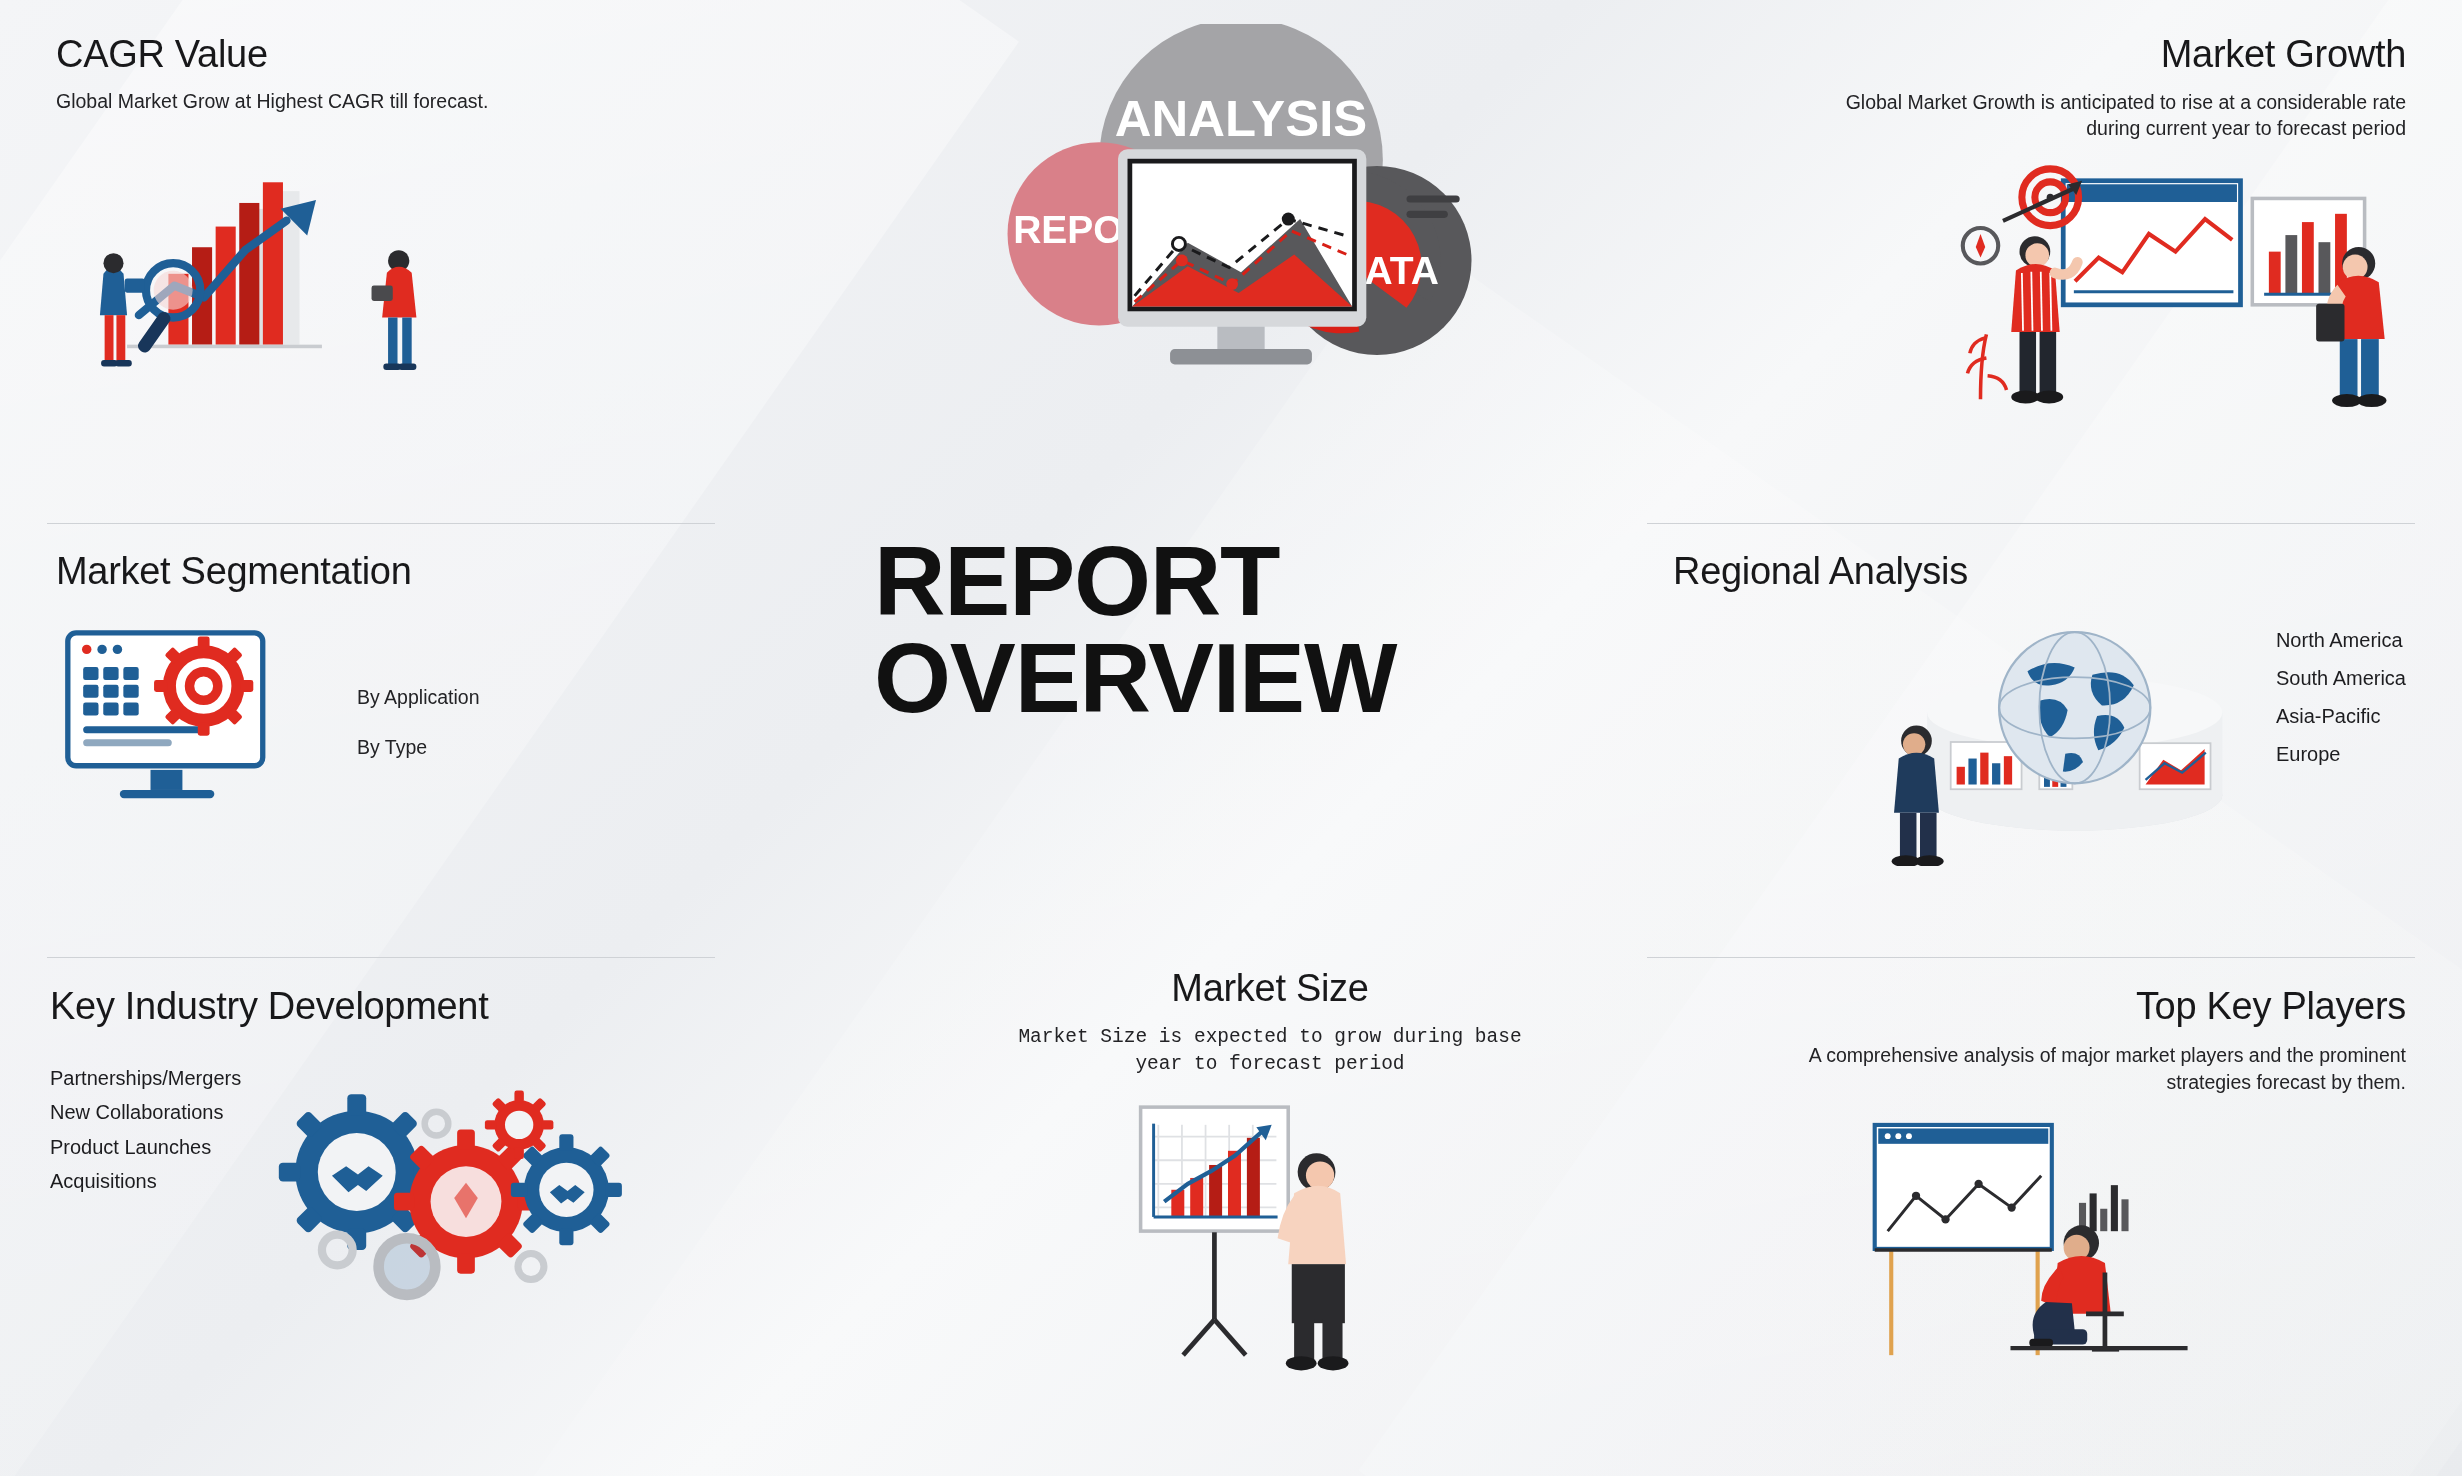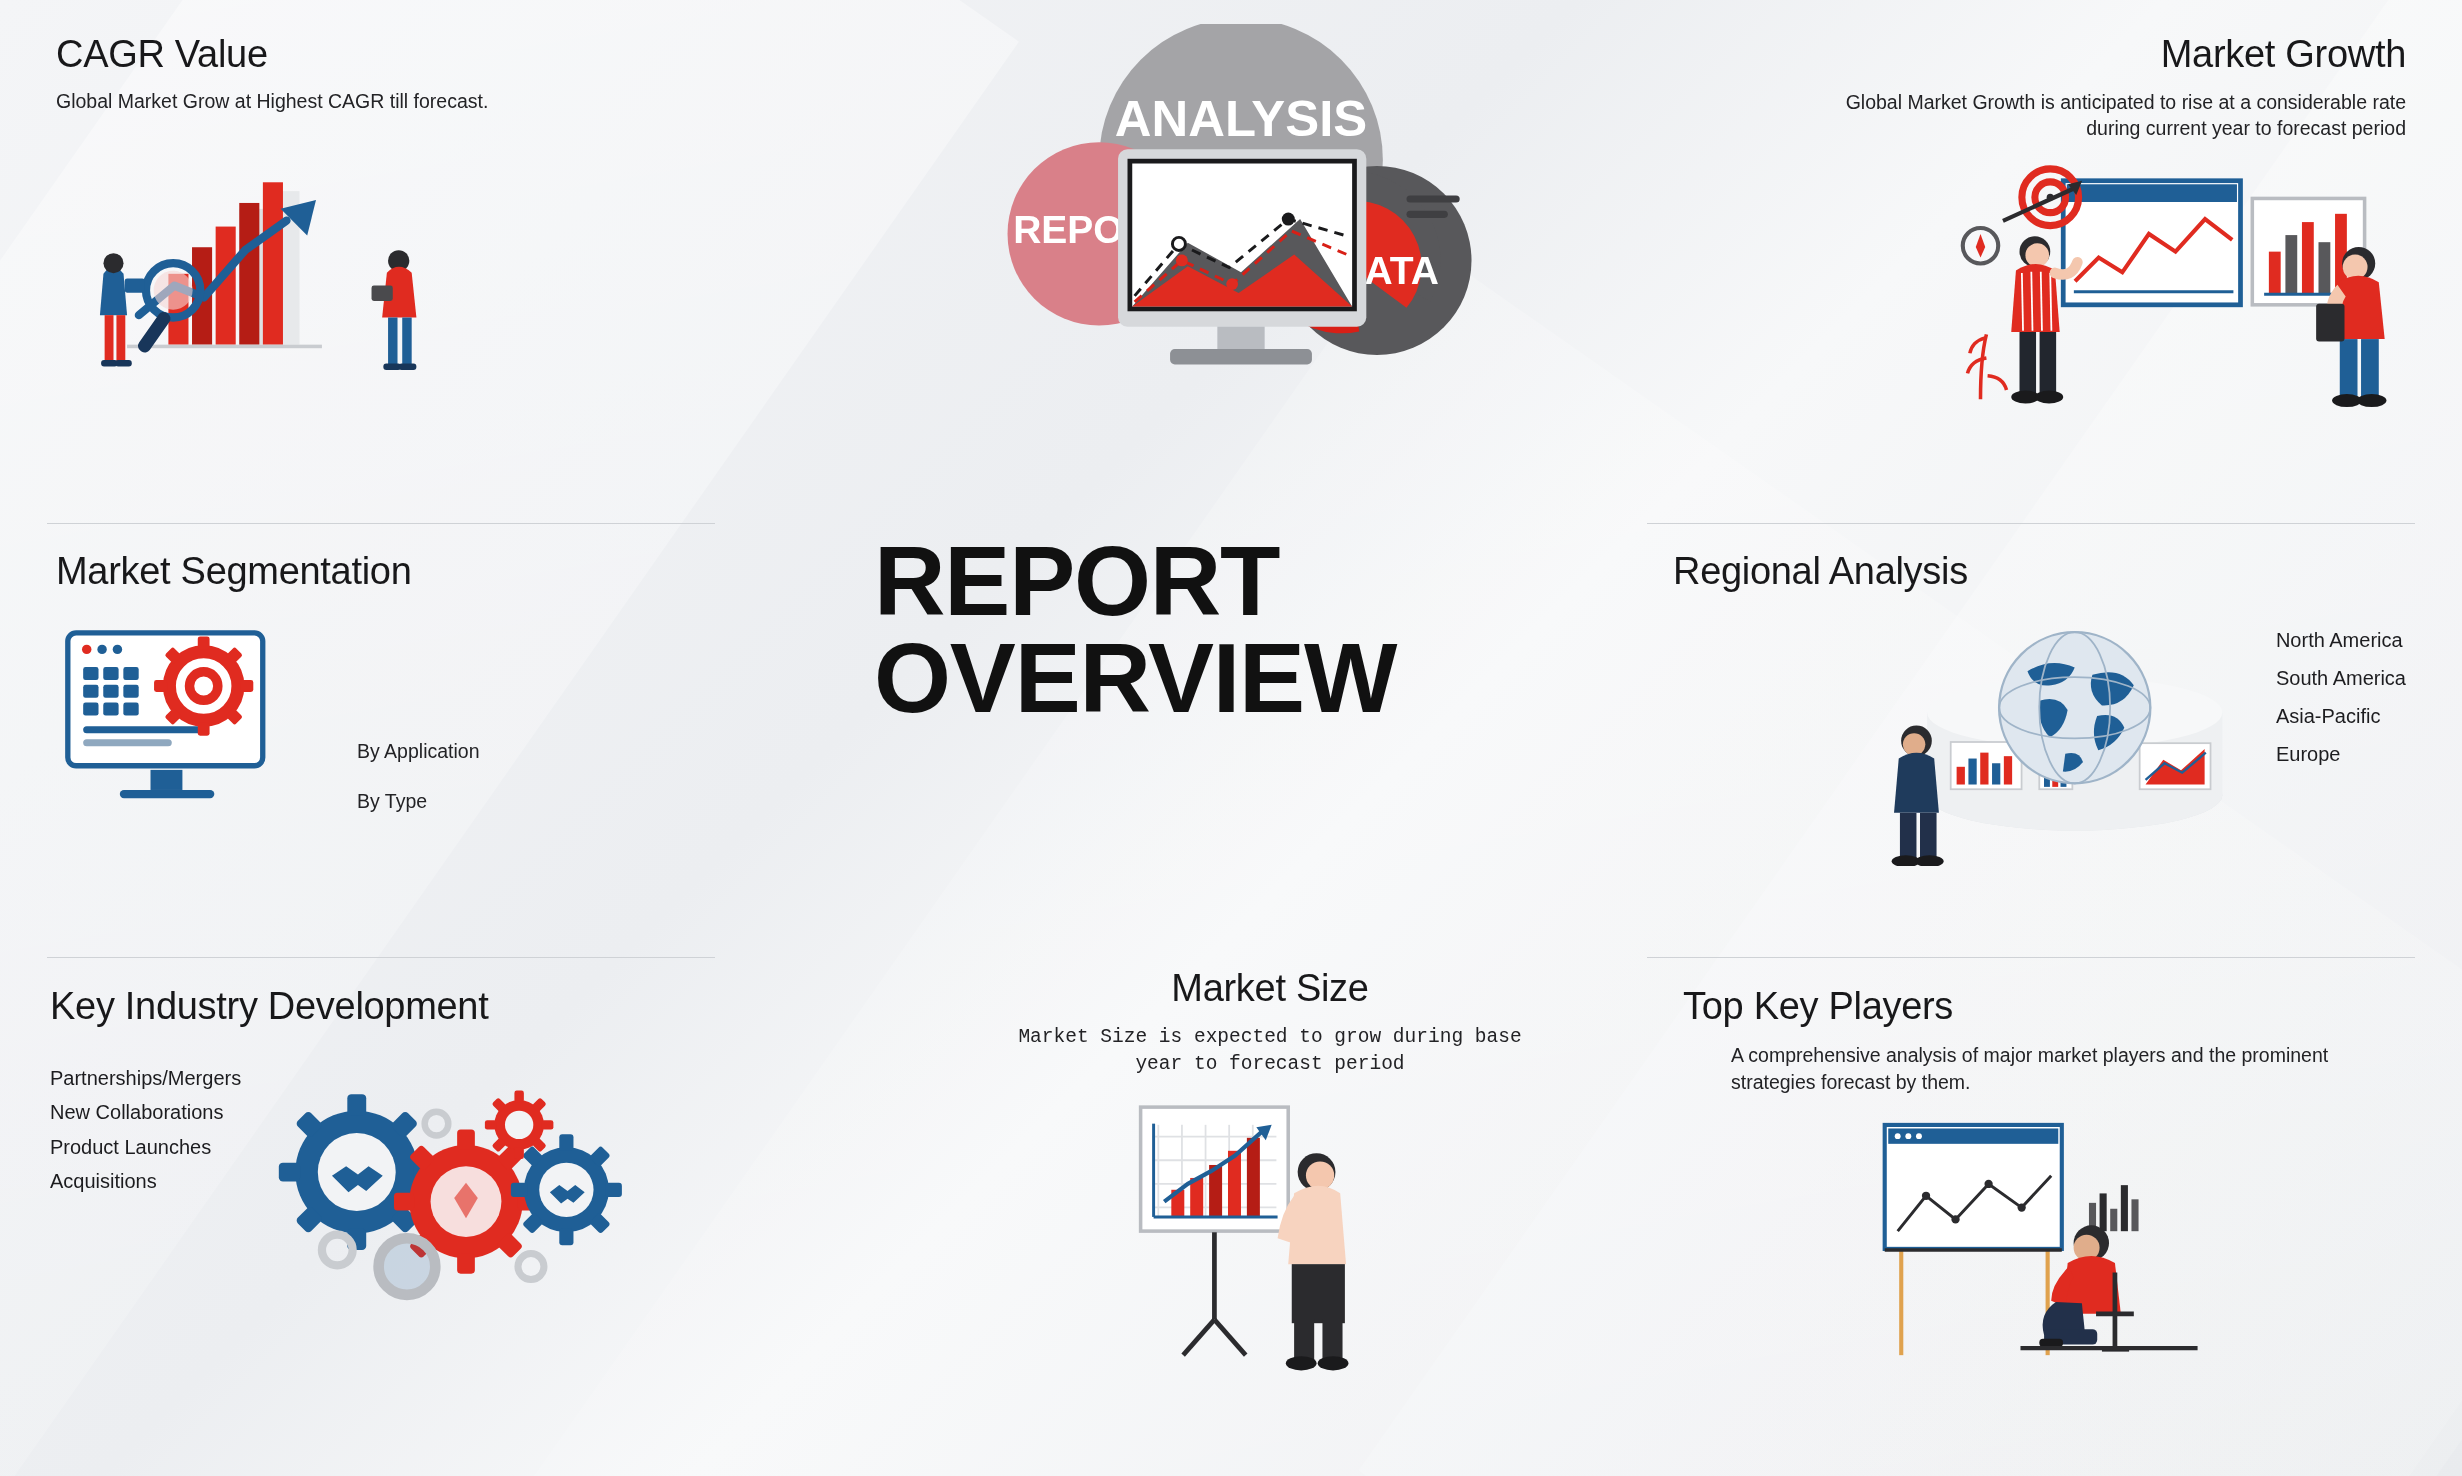--- a/index.html
+++ b/index.html
@@ -43,21 +43,21 @@
 
   .list-line { font-size: 19.5px; color: #232326; line-height: 1.55; }
 
   
   #cagr-block       { position: absolute; left: 56px;  top: 35px;  width: 721px; }
   #seg-block        { position: absolute; left: 56px;  top: 552px; width: 721px; }
   #keyind-block     { position: absolute; left: 50px;  top: 987px; width: 780px; }
 
   #growth-block     { position: absolute; right: 56px; top: 35px;  width: 733px; text-align: right; }
   #regional-block   { position: absolute; right: 56px; top: 552px; width: 733px; text-align: left; }
-  #players-block    { position: absolute; right: 46px; top: 987px; width: 733px; }
+  #players-block    { position: absolute; right: 56px; top: 987px; width: 733px; text-align: right; }
 
   #center-block     { position: absolute; left: 874px; top: 23.6px; width: 733px; text-align: left; }
   #marketsize-block { position: absolute; left: 1004px; top: 969px; width: 532px; text-align: center; }
 
   .div-left-1 { position: absolute; left: 47px; top: 523px; width: 668px; }
   .div-left-2 { position: absolute; left: 47px; top: 957px; width: 668px; }
   .div-right-1 { position: absolute; right: 47px; top: 523px; width: 768px; }
   .div-right-2 { position: absolute; right: 47px; top: 957px; width: 768px; }
 
   .big-title {
@@ -132,21 +132,21 @@
           <rect x="514" y="250" width="36" height="26" rx="4" fill="#4a4a4d"></rect>
         </g>
       </svg>
     </div>
   </div>
 
   <div class="divider div-left-1"></div>
 
   <div id="seg-block">
     <div class="heading">Market Segmentation</div>
-    <div style="display:flex; align-items:flex-end; gap:47px; margin-top:29.5px;">
+    <div style="display:flex; align-items:center; gap:47px; margin-top:29.5px;">
       <div class="illus">
         <svg width="254" height="195" viewBox="0 0 430 330">
           <rect x="20" y="20" width="330" height="225" rx="14" fill="#ffffff" stroke="#1f5f96" stroke-width="9"></rect>
           <rect x="160" y="252" width="54" height="34" fill="#1f5f96"></rect>
           <rect x="108" y="286" width="160" height="14" rx="7" fill="#1f5f96"></rect>
 
           <circle cx="52" cy="48" r="8" fill="#e02b20"></circle>
           <circle cx="78" cy="48" r="8" fill="#1f5f96"></circle>
           <circle cx="104" cy="48" r="8" fill="#1f5f96"></circle>
 

